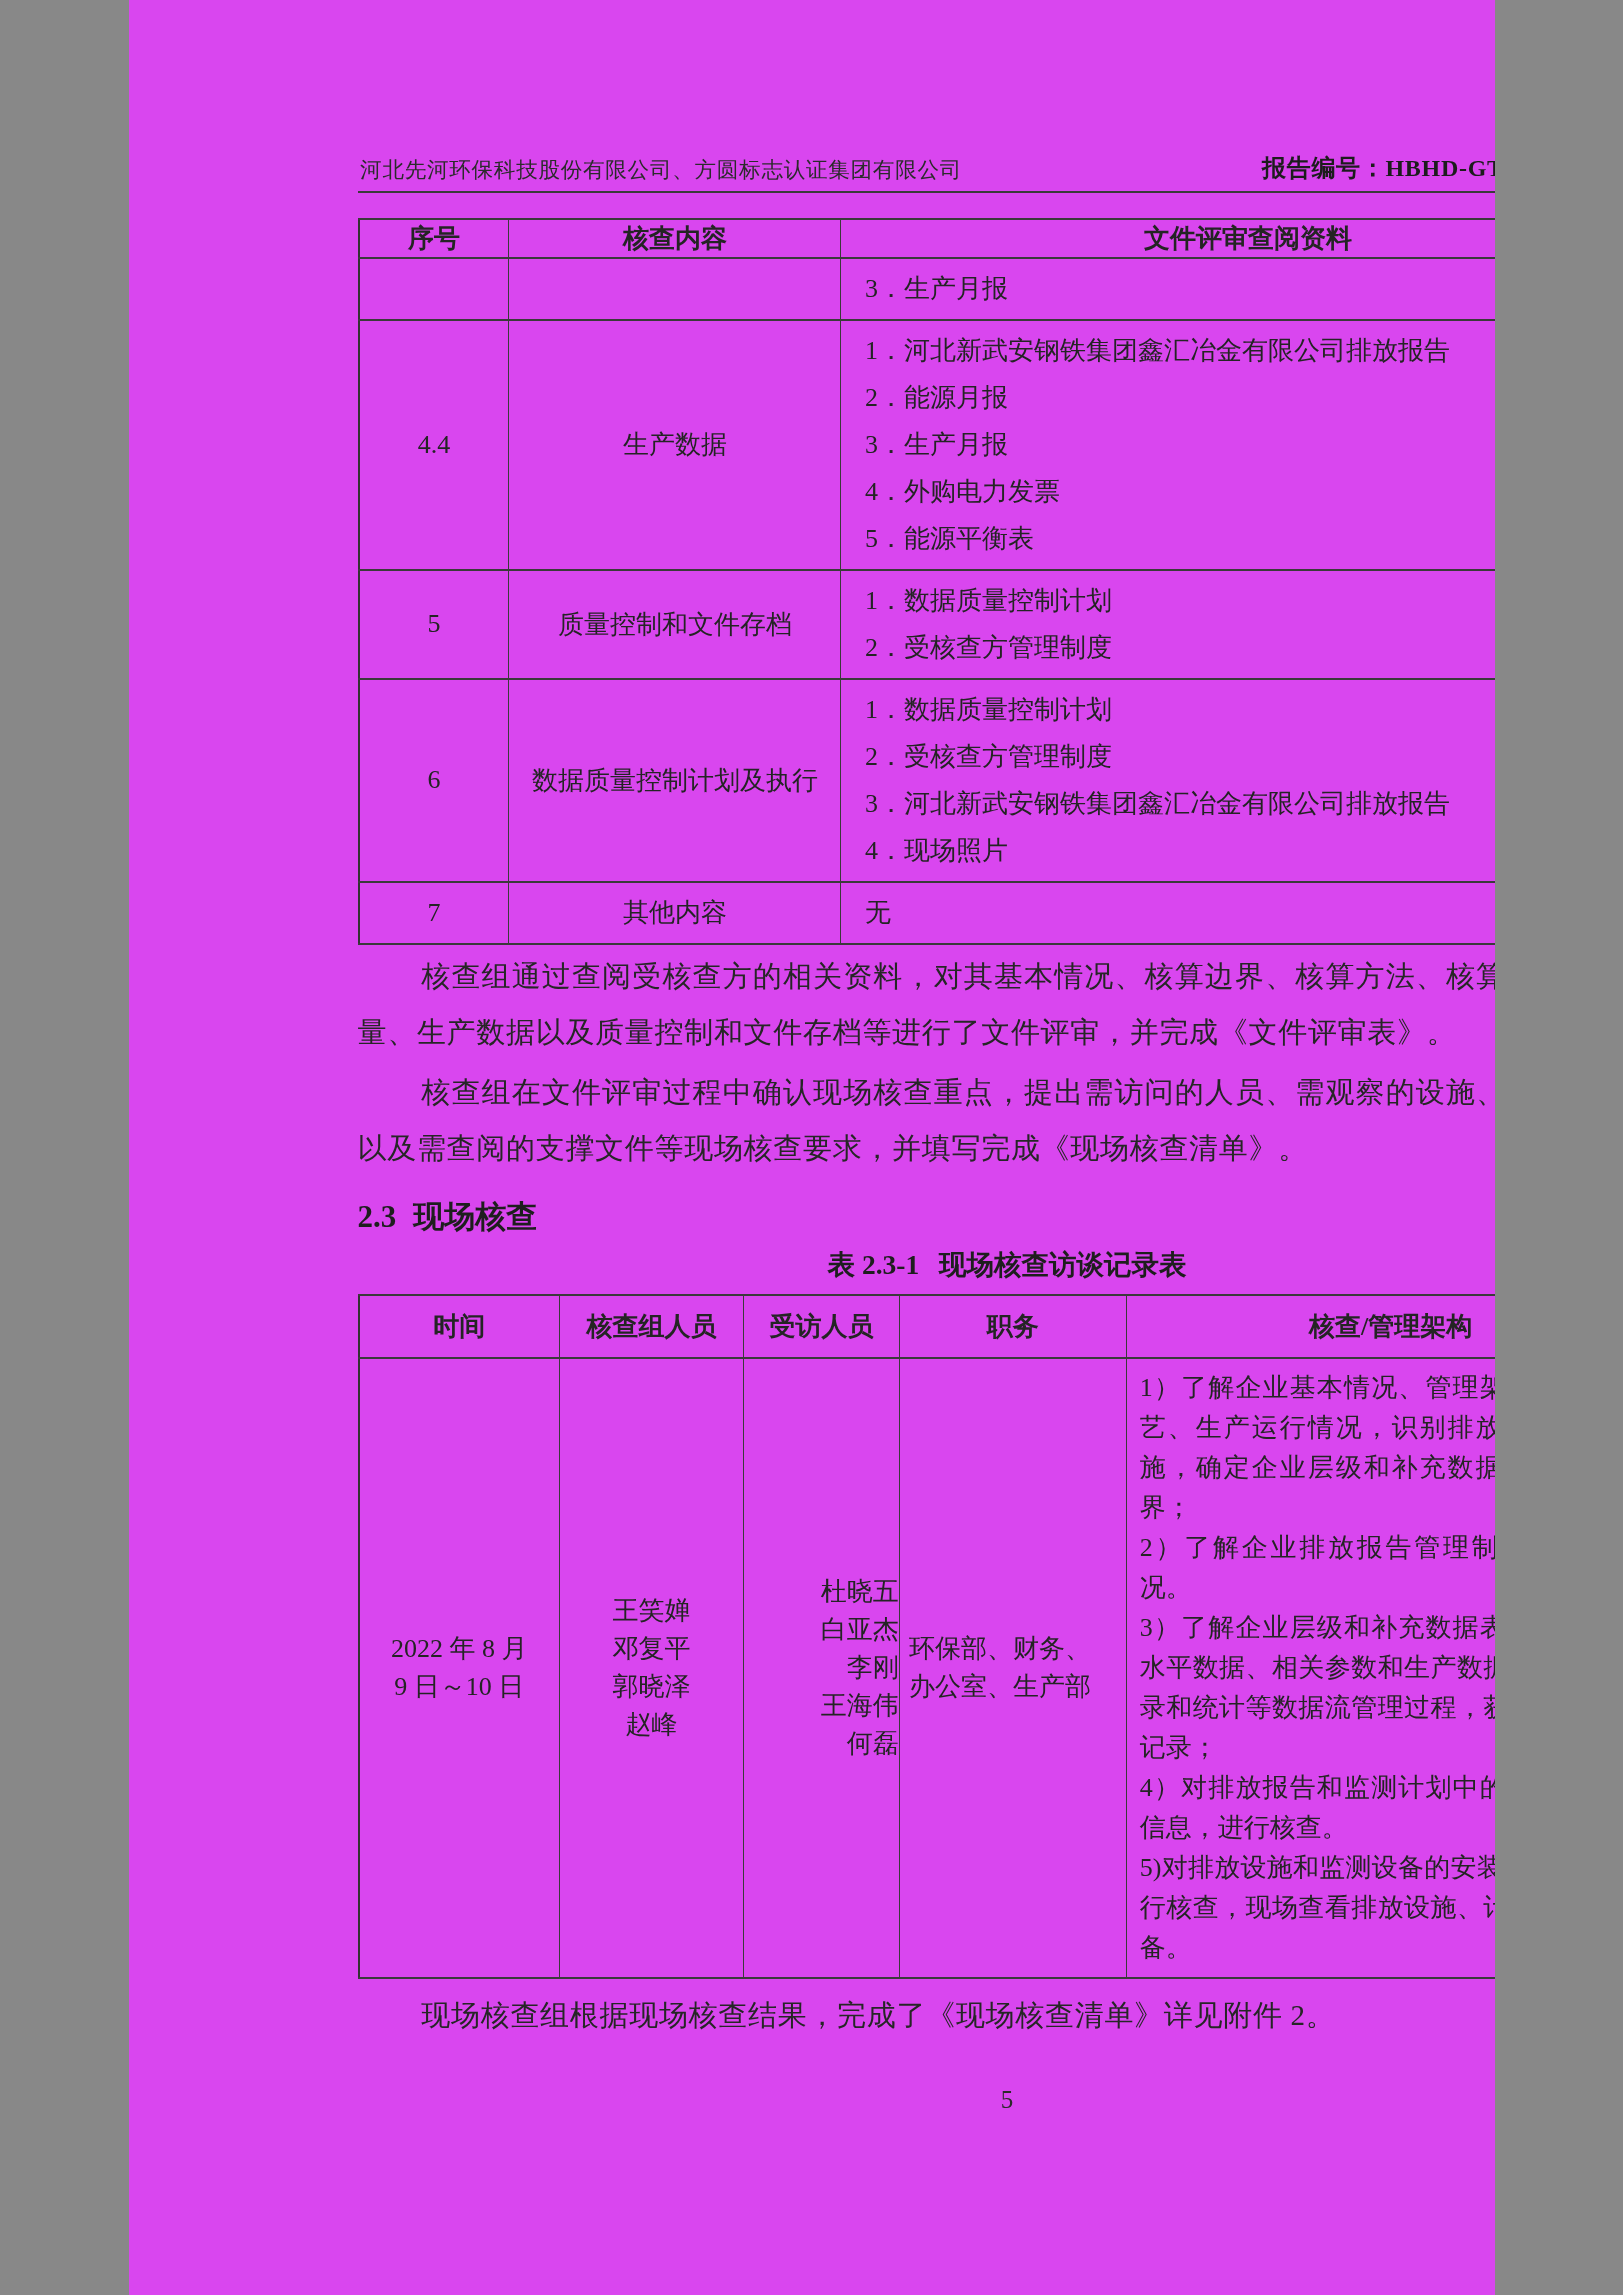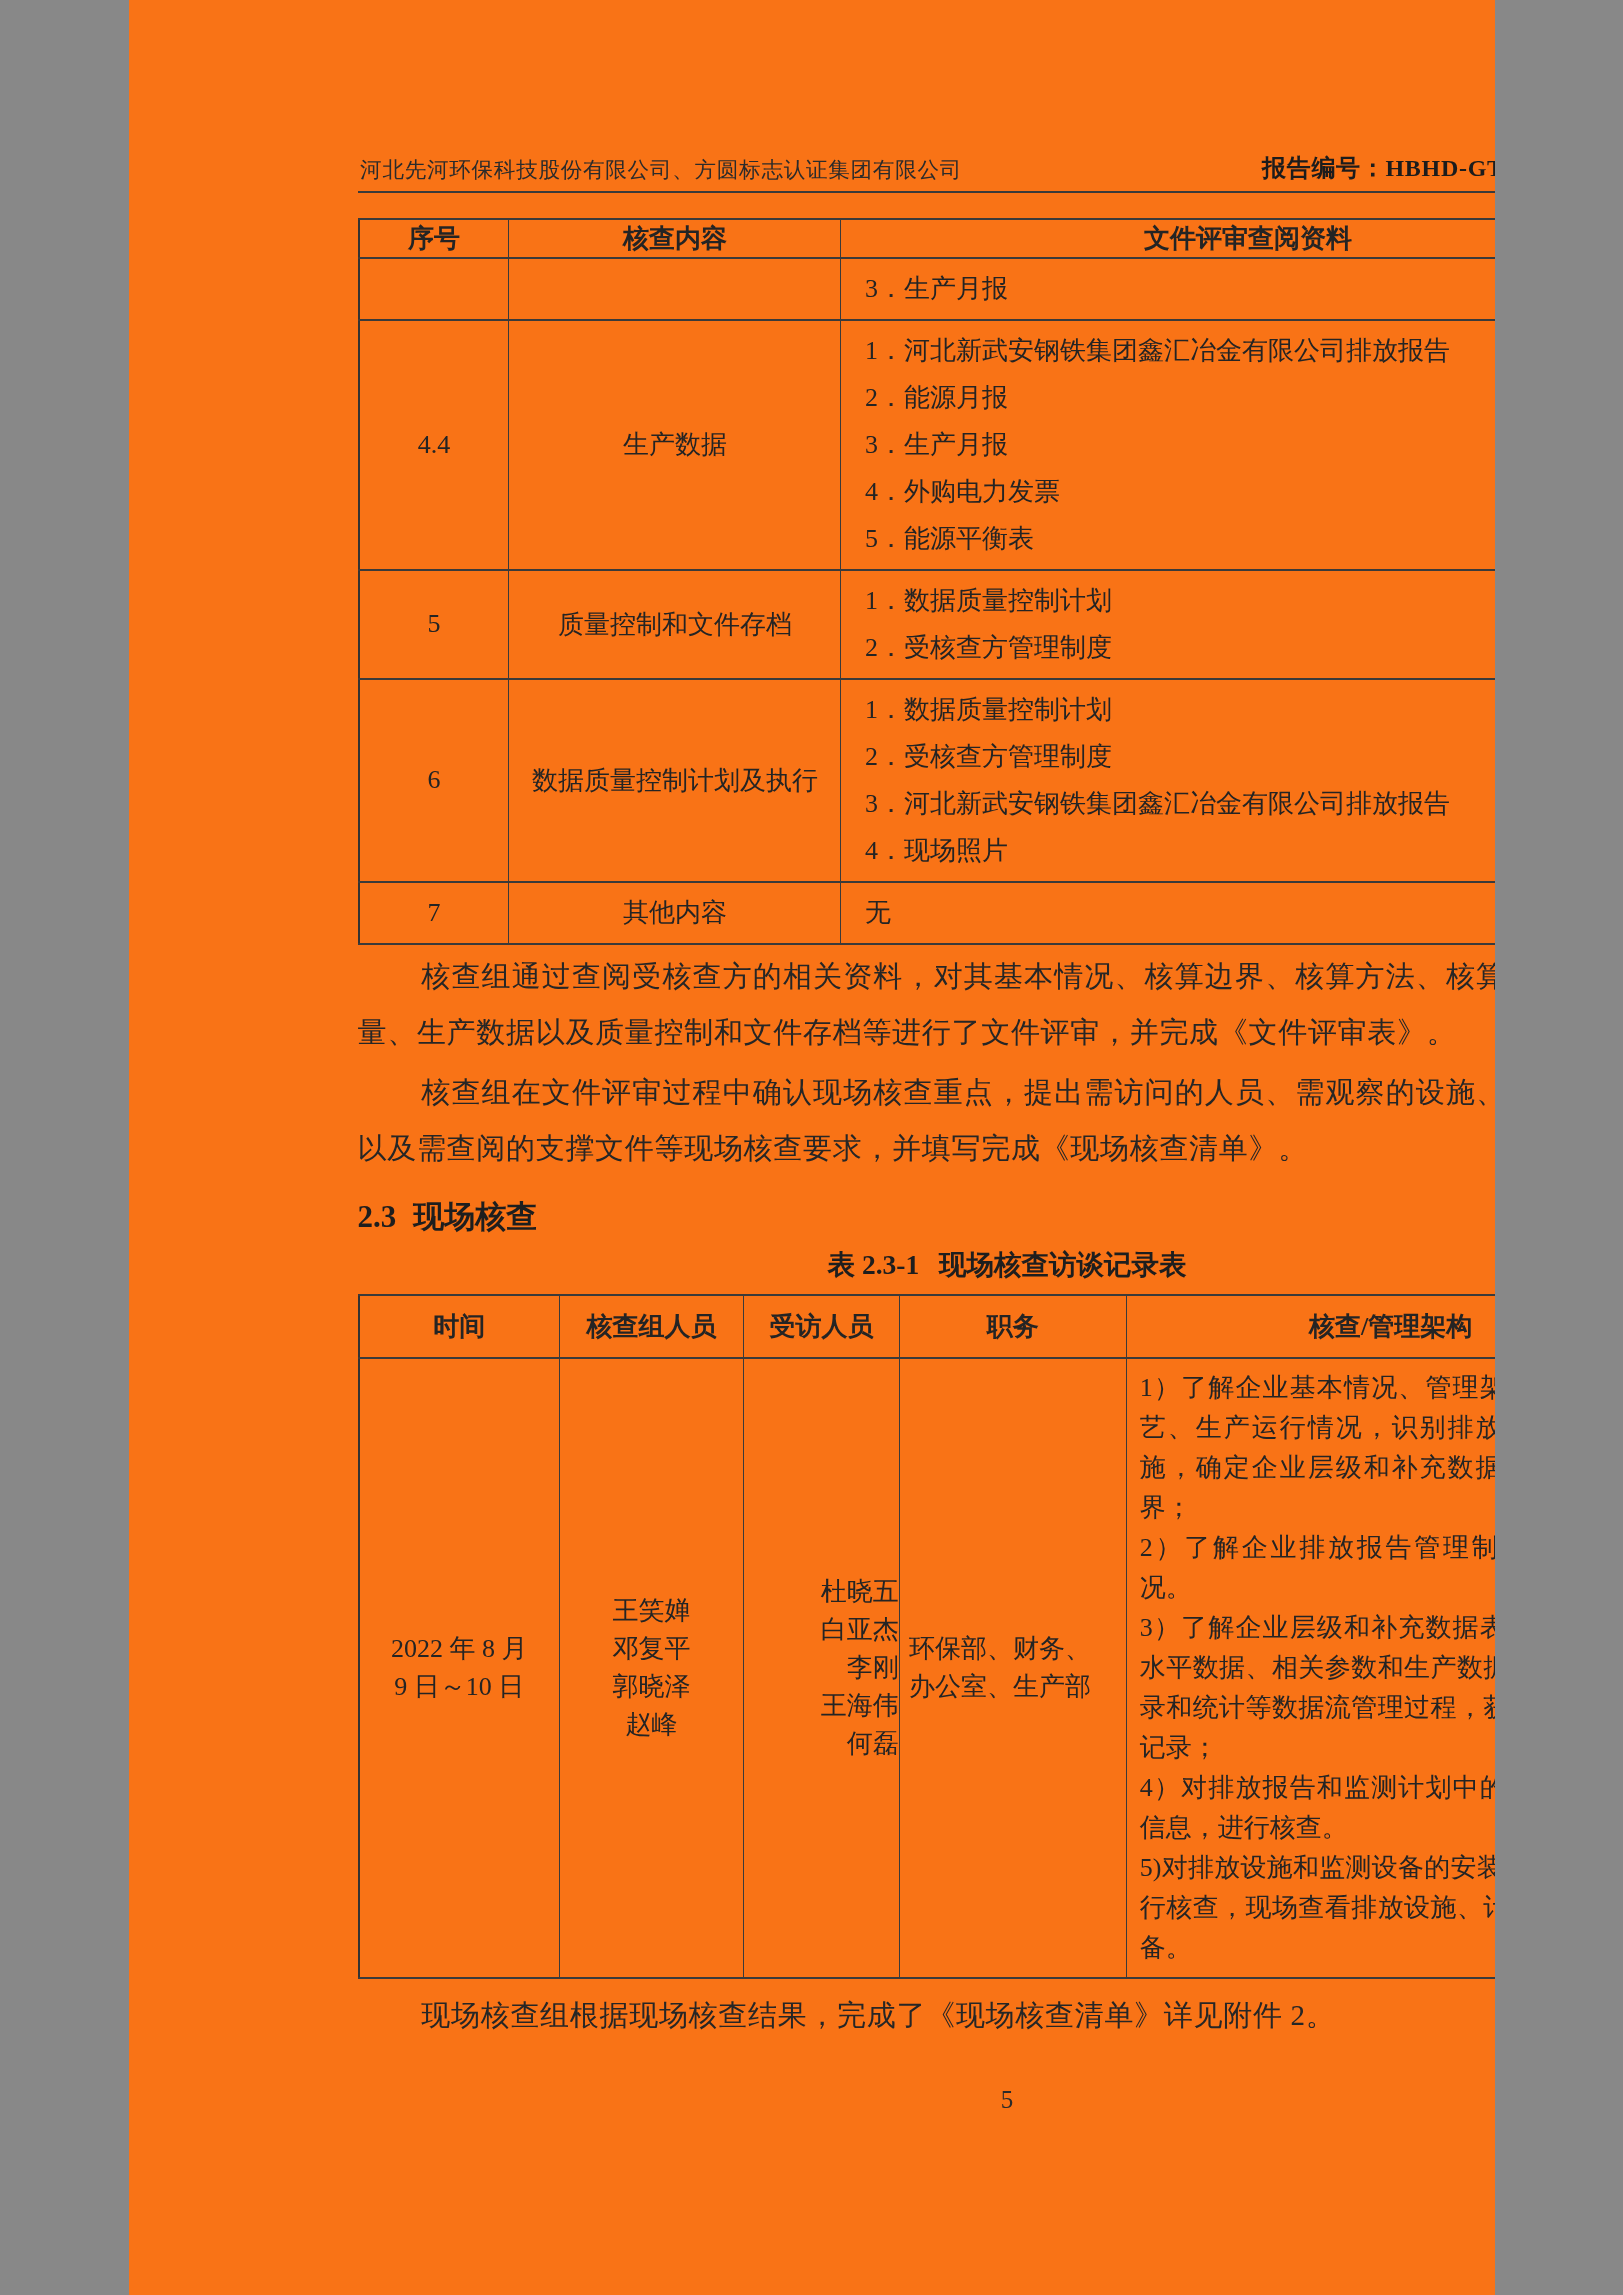--- a/index.html
+++ b/index.html
@@ -1,18 +1,18 @@
 <!DOCTYPE html>
 <html style="font-size:10.5px"><head>
 <meta charset="utf-8">
 <style>
   * { margin:0; padding:0; box-sizing:border-box; }
   html,body { background:#888; }
   .page {
-    position:relative; width:1366px; height:2295px; background:#f97316;
+    position:relative; width:1366px; height:2295px; background:#d946ef;
     font-family:"Liberation Serif","DejaVu Serif",serif; color:#222;
     margin:0 auto; overflow:hidden;
   }
   .content { position:absolute; left:229px; top:152px; width:1299px; }
   
   .doc-header { display:flex; justify-content:space-between; align-items:flex-end; padding:0 2.6px; }
   .hdr-left  { font-size:21.6px; letter-spacing:0.7px; color:#2b2b2b; }
   .hdr-right { font-size:24px; font-weight:bold; color:#1c1c1c; letter-spacing:0.7px; }
   .header-rule { border:none; border-top:2.6px solid #3a3a3a; margin-top:6.5px; }
   

